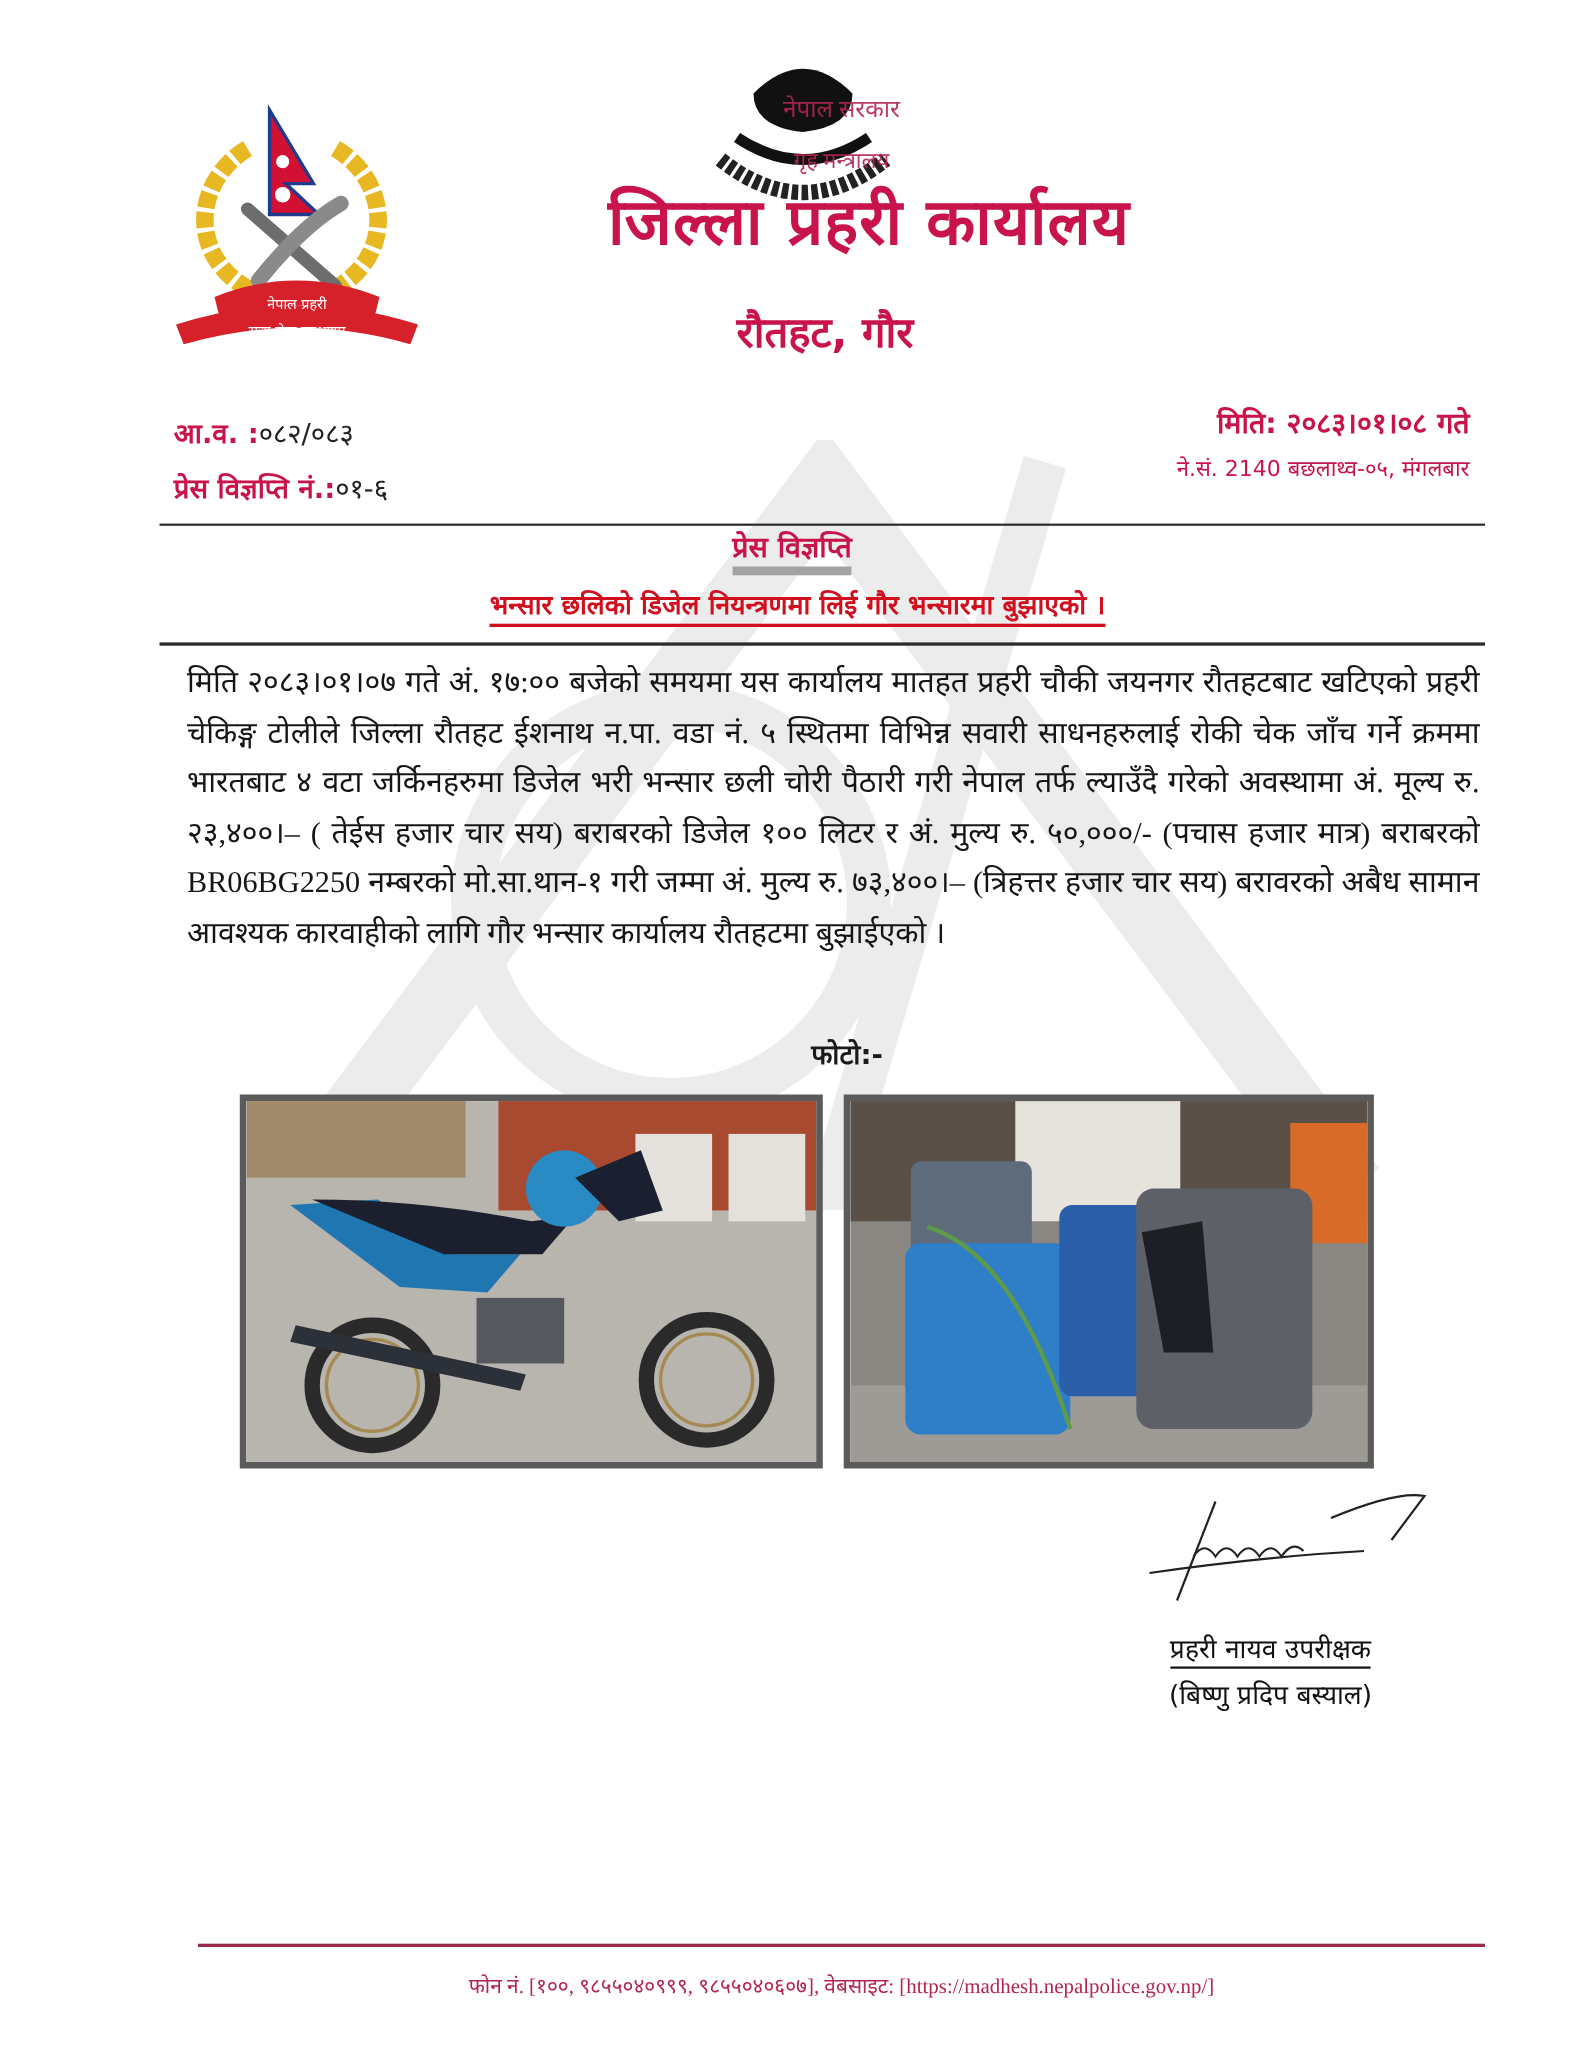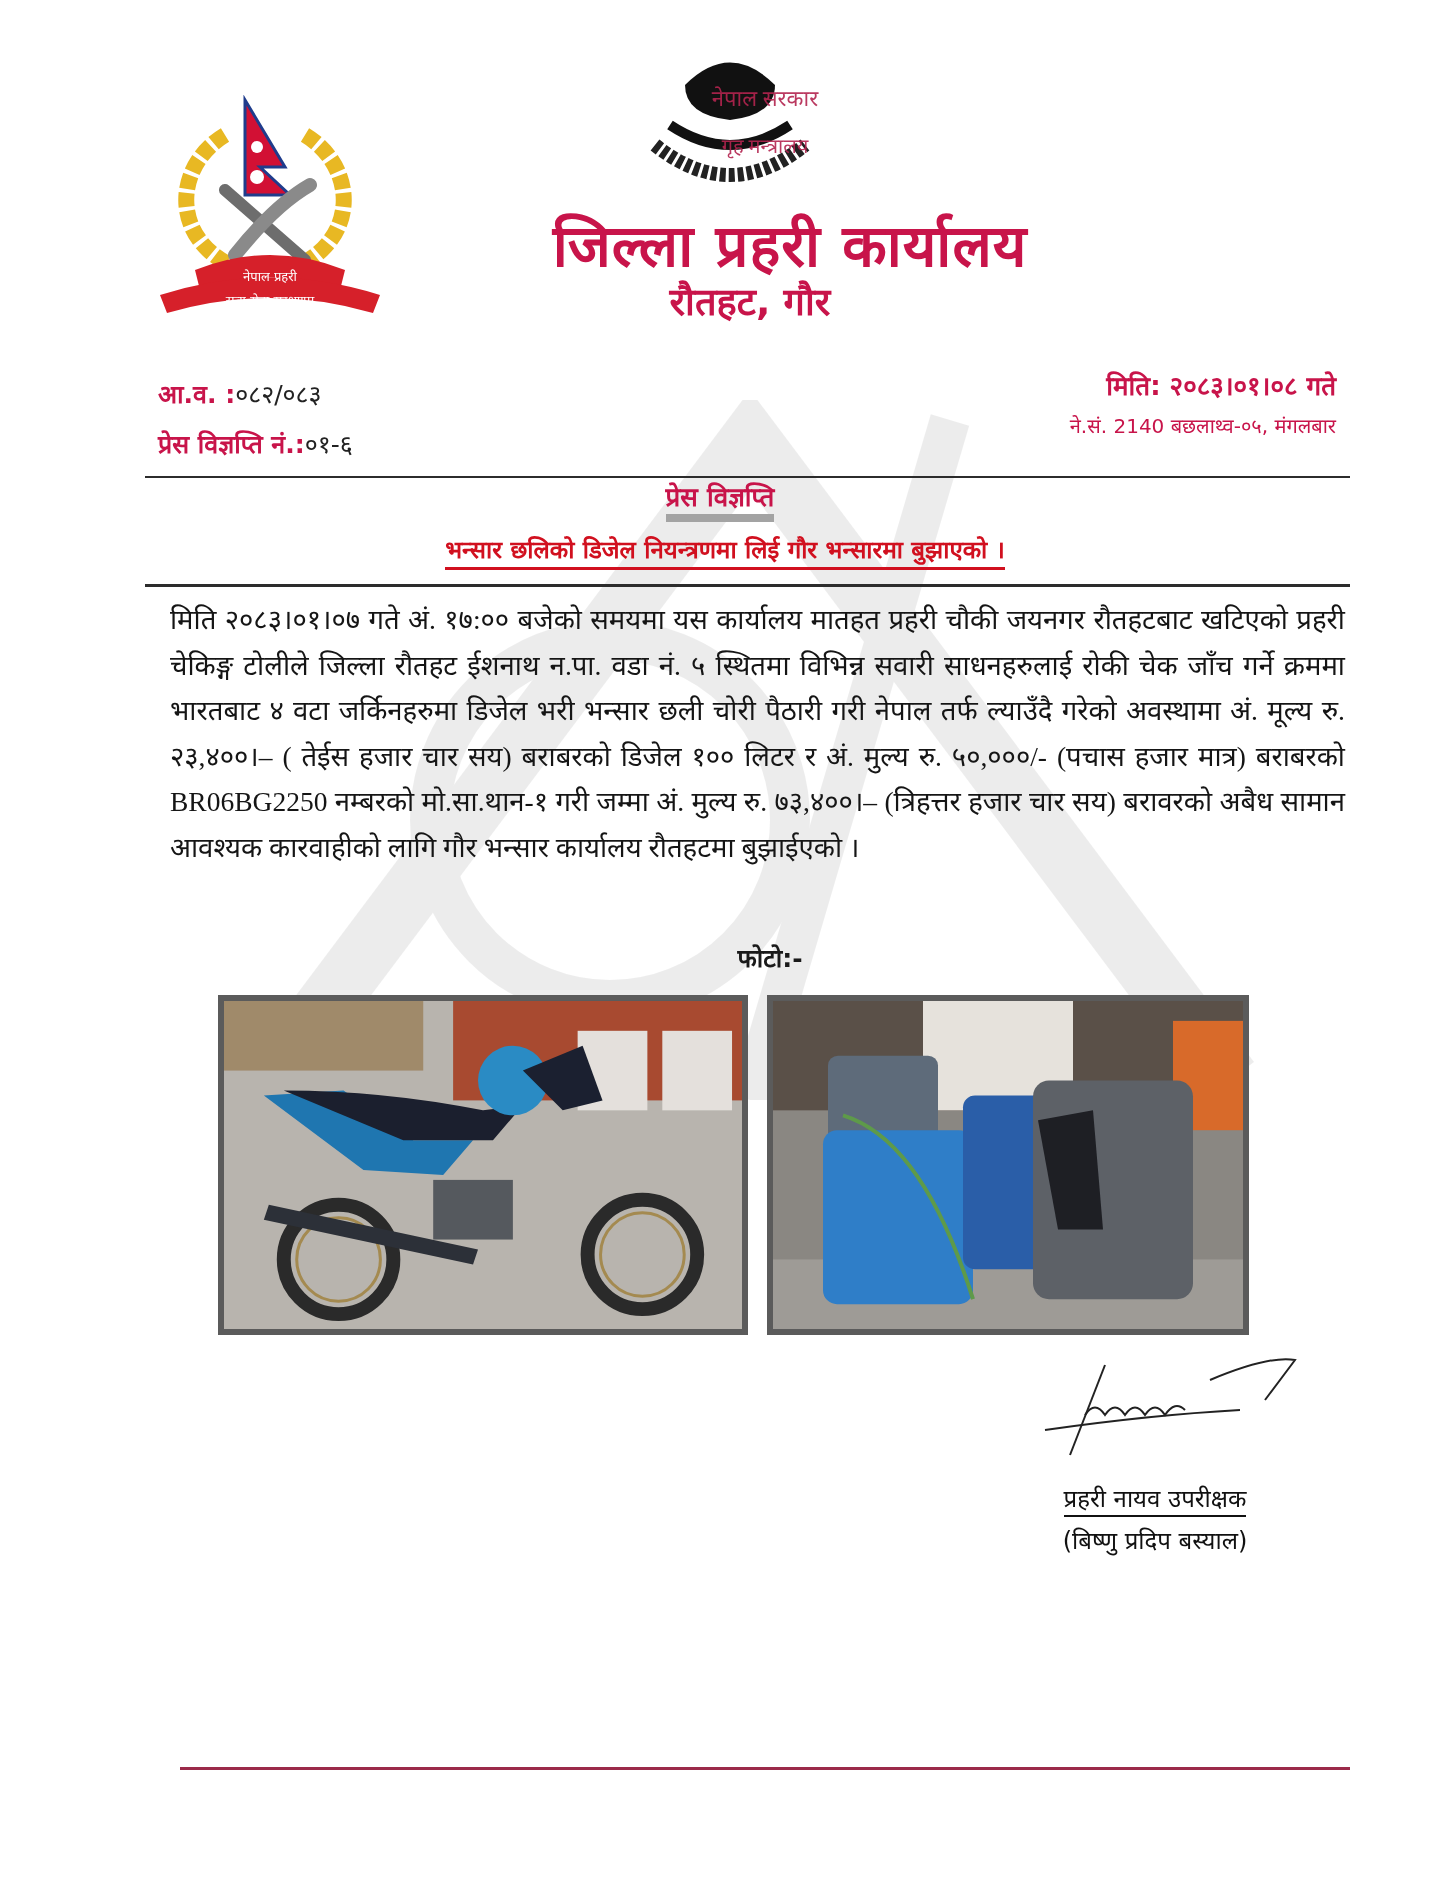--- a/index.html
+++ b/index.html
@@ -10,21 +10,21 @@
   
   .watermark { position: absolute; left: 190px; top: 400px; width: 1100px; height: 700px;
                pointer-events: none; opacity: 0.13; }
 
   
   .logo { left: 155px; top: 95px; width: 230px; height: 220px; }
   .stamp { left: 625px; top: 45px; width: 210px; height: 150px; }
   .stamp-text { position: absolute; left: 680px; width: 170px; text-align: center; color: #b3244f;
                 font-family: "Liberation Serif", serif; font-size: 22px; opacity: 0.9; }
   .title { left: 380px; top: 160px; width: 820px; text-align: center; color: #c8144a;
-           font-family: "DejaVu Sans", sans-serif; font-size: 58px; font-weight: bold; letter-spacing: 1px; margin-top: 44px; }
+           font-family: "DejaVu Sans", sans-serif; font-size: 58px; font-weight: bold; letter-spacing: 1px; }
   .subtitle { left: 500px; top: 274px; width: 500px; text-align: center; color: #c8144a;
               font-size: 38px; font-weight: bold; }
 
   .meta-left { left: 158px; top: 370px; color: #c8144a; font-size: 25px; font-weight: bold; line-height: 50px; }
   .meta-left .num { color: #222; font-weight: normal; }
   .meta-right { right: 112px; top: 366px; text-align: right; color: #c8144a; }
   .meta-right .date { font-size: 26px; font-weight: bold; line-height: 40px; }
   .meta-right .nepal-sambat { font-size: 20px; line-height: 40px; }
 
   .rule { position: absolute; left: 145px; width: 1205px; height: 2px; background: #2c2c2c; }
@@ -162,13 +162,14 @@
   <path d="M180 25 Q240 0 265 5 L235 45" stroke="#222" stroke-width="2" fill="none"></path>
 </svg>
 
 <div class="abs signatory">
   <div><span class="rank">प्रहरी नायव उपरीक्षक</span></div>
   <div>(बिष्णु प्रदिप बस्याल)</div>
 </div>
 
 <div class="footer-rule"></div>
 <div class="abs footer">
+  <div>फोन नं. [१००, ९८५५०४०९९९, ९८५५०४०६०७], वेबसाइट: [https://madhesh.nepalpolice.gov.np/]</div>
 </div>
 
 </body></html>

